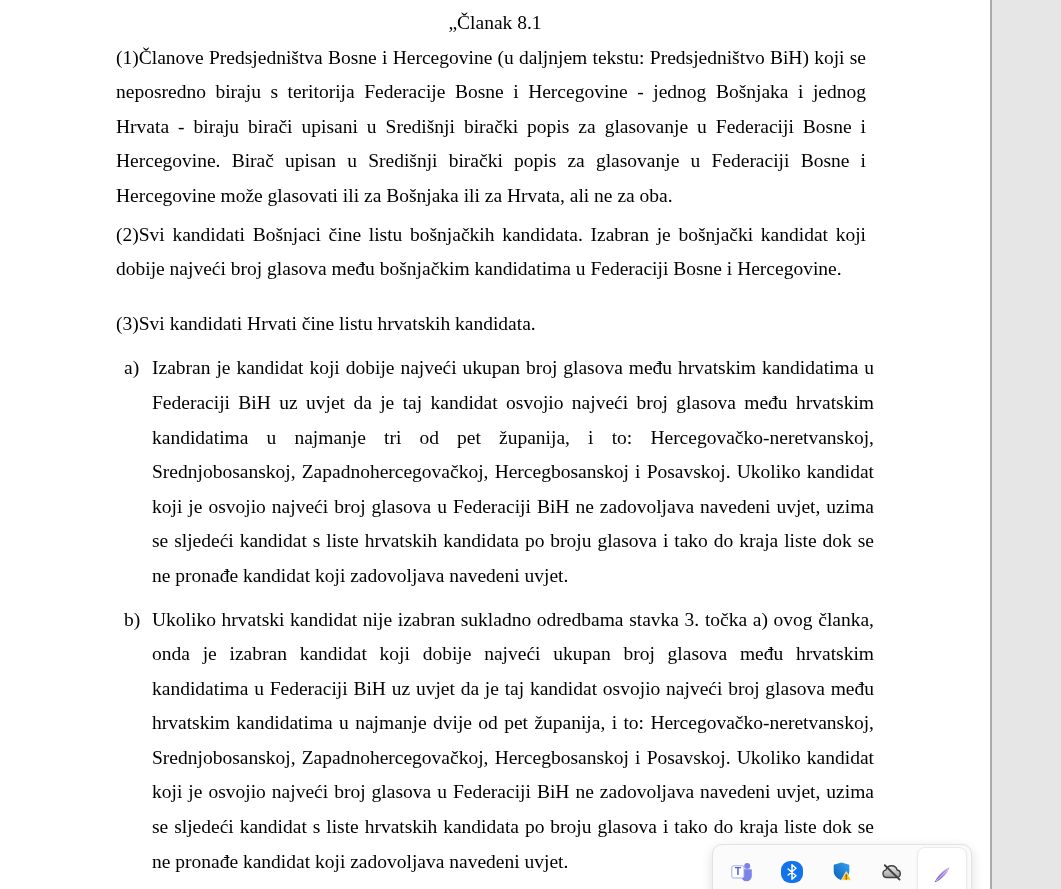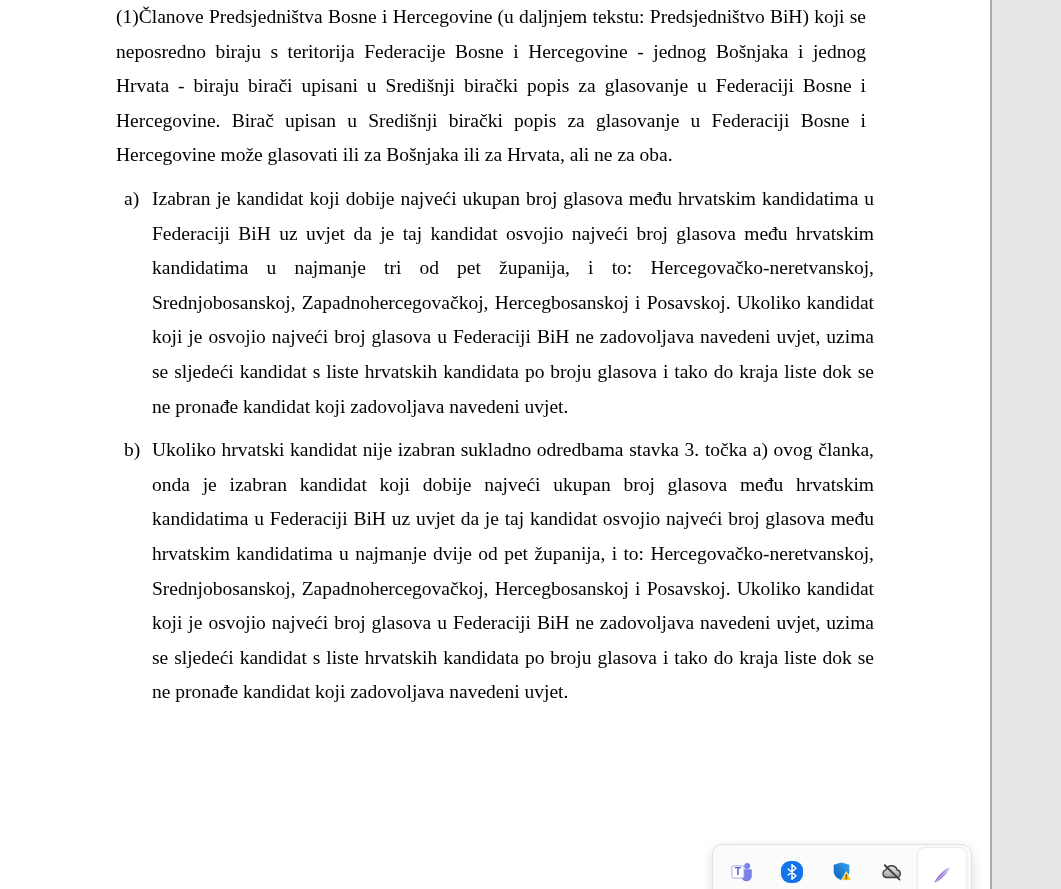--- a/index.html
+++ b/index.html
@@ -52,22 +52,25 @@
     background:#ffffff;border:1px solid #ececec;border-radius:8px;
     margin-top:2px;height:56px;box-sizing:border-box;
     box-shadow:0 1px 3px rgba(0,0,0,0.06);
   }
   .tray-cell svg{width:24px;height:24px;display:block;}
 </style>
 </head>
 <body>
 
 <div class="doc">
+  <p class="doc-title">„Članak 8.1</p>
 
   <p class="para">(1)Članove Predsjedništva Bosne i Hercegovine (u daljnjem tekstu: Predsjedništvo BiH) koji se neposredno biraju s teritorija Federacije Bosne i Hercegovine - jednog Bošnjaka i jednog Hrvata - biraju birači upisani u Središnji birački popis za glasovanje u Federaciji Bosne i Hercegovine. Birač upisan u Središnji birački popis za glasovanje u Federaciji Bosne i Hercegovine može glasovati ili za Bošnjaka ili za Hrvata, ali ne za oba.</p>
+  <p class="para para-gap-large">(2)Svi kandidati Bošnjaci čine listu bošnjačkih kandidata. Izabran je bošnjački kandidat koji dobije najveći broj glasova među bošnjačkim kandidatima u Federaciji Bosne i Hercegovine.</p>
+  <p class="para para-gap-med">(3)Svi kandidati Hrvati čine listu hrvatskih kandidata.</p>
 
   <div class="list-item">
     <span class="list-marker">a)</span>
     <span class="list-text">Izabran je kandidat koji dobije najveći ukupan broj glasova među hrvatskim kandidatima u Federaciji BiH uz uvjet da je taj kandidat osvojio najveći broj glasova među hrvatskim kandidatima u najmanje tri od pet županija, i to: Hercegovačko-neretvanskoj, Srednjobosanskoj, Zapadnohercegovačkoj, Hercegbosanskoj i Posavskoj. Ukoliko kandidat koji je osvojio najveći broj glasova u Federaciji BiH ne zadovoljava navedeni uvjet, uzima se sljedeći kandidat s liste hrvatskih kandidata po broju glasova i tako do kraja liste dok se ne pronađe kandidat koji zadovoljava navedeni uvjet.</span>
   </div>
 
   <div class="list-item">
     <span class="list-marker">b)</span>
     <span class="list-text">Ukoliko hrvatski kandidat nije izabran sukladno odredbama stavka 3. točka a) ovog članka, onda je izabran kandidat koji dobije najveći ukupan broj glasova među hrvatskim kandidatima u Federaciji BiH uz uvjet da je taj kandidat osvojio najveći broj glasova među hrvatskim kandidatima u najmanje dvije od pet županija, i to: Hercegovačko-neretvanskoj, Srednjobosanskoj, Zapadnohercegovačkoj, Hercegbosanskoj i Posavskoj. Ukoliko kandidat koji je osvojio najveći broj glasova u Federaciji BiH ne zadovoljava navedeni uvjet, uzima se sljedeći kandidat s liste hrvatskih kandidata po broju glasova i tako do kraja liste dok se ne pronađe kandidat koji zadovoljava navedeni uvjet.</span>
   </div>

